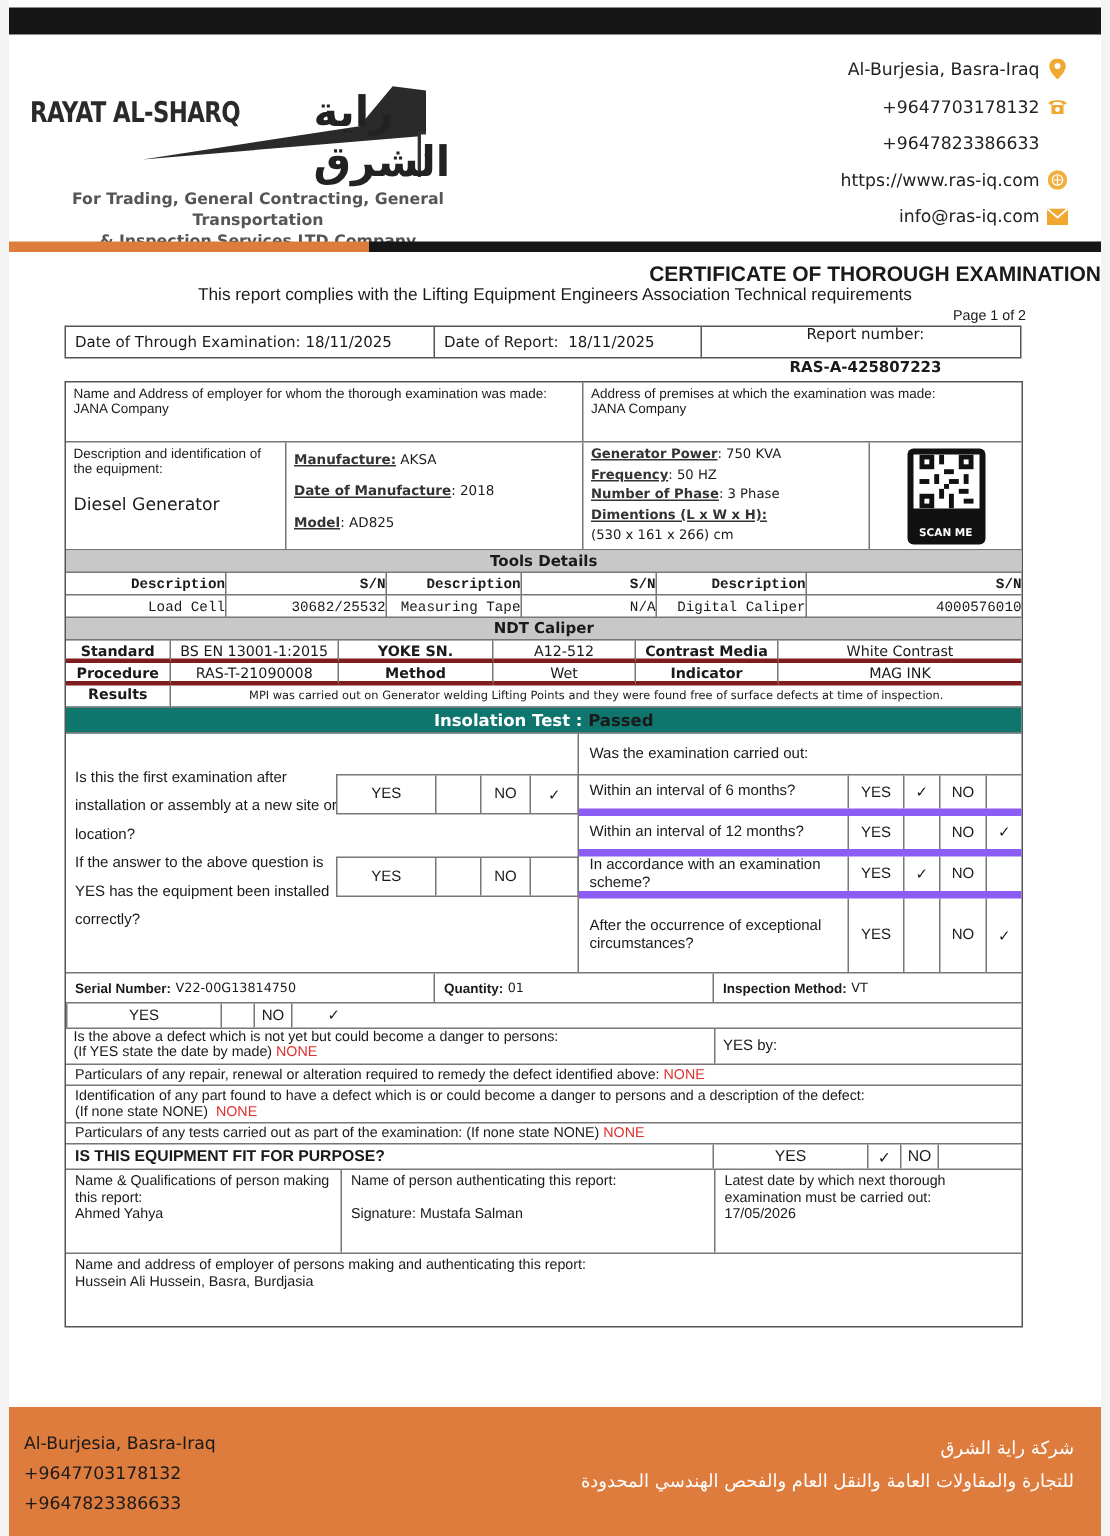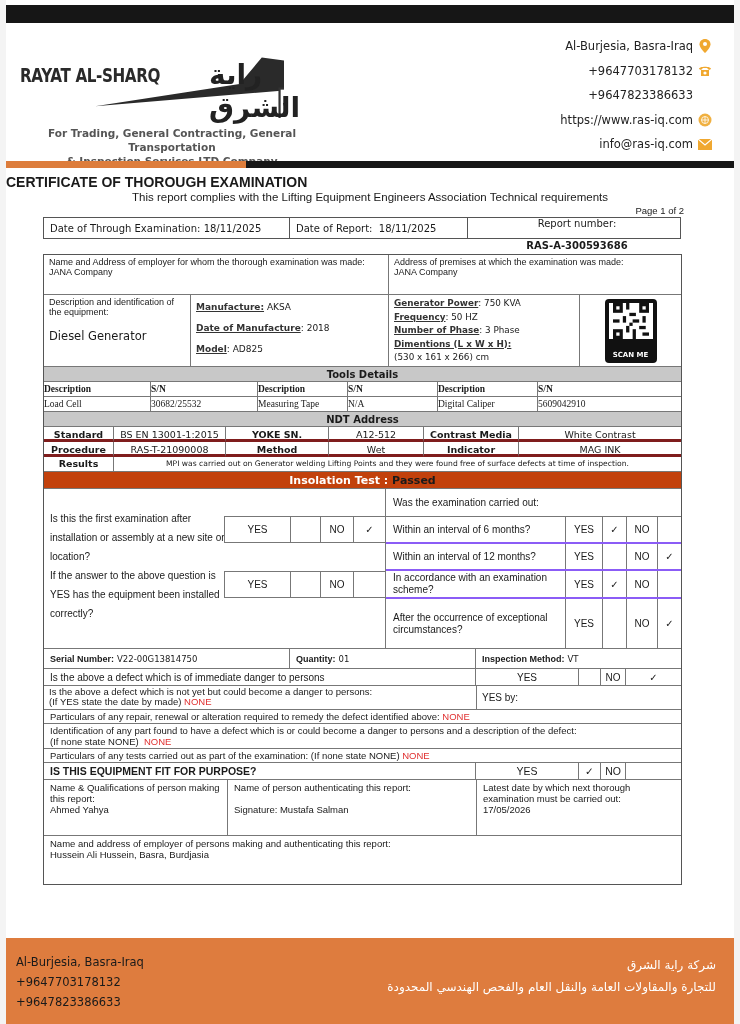--- a/index.html
+++ b/index.html
@@ -15,58 +15,58 @@
   .gear-top { position: absolute; left: 130px; top: 0; width: 90px; height: 30px; }
   .tagline { position: absolute; left: 8px; top: 98px; font-family: "DejaVu Sans", sans-serif; font-size: 10.5px; font-weight: bold; color: #555; line-height: 14px; text-align: center; width: 300px; }
   .contact { position: absolute; right: 22px; top: 34px; text-align: right; font-family: "DejaVu Sans", sans-serif; font-size: 11.5px; color: #222; }
   .contact .row { height: 24.5px; display: flex; align-items: center; justify-content: flex-end; gap: 5px; }
   .contact .ic { width: 14px; height: 14px; display: inline-flex; align-items: center; justify-content: center; }
   .contact .spacer { width: 14px; }
   .bar2 { position: absolute; left: 0; top: 161px; width: 728px; height: 7px; display: flex; }
   .bar2 .o { width: 240px; background: #dd7d3c; }
   .bar2 .k { flex: 1; background: #161616; }
 
-  .title { position: absolute; left: 0; width: 728px; top: 174px; text-align: left; font-weight: bold; font-size: 14px; }
+  .title { position: absolute; left: 0; width: 728px; top: 174px; text-align: right; font-weight: bold; font-size: 14px; }
   .subtitle { position: absolute; left: 0; width: 728px; top: 191px; text-align: center; font-size: 11.5px; }
   .pageno { position: absolute; right: 50px; top: 205px; font-size: 9.5px; }
 
   .datebox { position: absolute; left: 37px; top: 217px; width: 638px; height: 22px; border: 1px solid #555; display: flex; font-family: "DejaVu Sans", sans-serif; font-size: 10px; }
   .datebox > div { display: flex; align-items: center; padding-left: 6px; border-right: 1px solid #555; }
   .datebox > div:last-child { border-right: none; flex-direction: column; }
 
   
   .form { position: absolute; left: 37px; top: 254px; width: 639px; border: 1px solid #555; font-size: 9px; }
   .r { display: flex; border-bottom: 1px solid #777; }
   .c { border-right: 1px solid #777; padding: 2px 5px; }
   .c:last-child { border-right: none; }
   .sans2 { font-family: "DejaVu Sans", sans-serif; }
   .u { text-decoration: underline; font-weight: bold; color: #333; }
   .gray-head { background: #c8c8c8; text-align: center; font-family: "DejaVu Sans", sans-serif; font-weight: bold; font-size: 10px; height: 15px; line-height: 15px; border-bottom: 1px solid #777; }
-  .grid6 { display: grid; grid-template-columns: 107px 107px 90px 90px 100px 1fr; font-family: Liberation Serif, serif; font-size: 9.5px; text-align: left; }
+  .grid6 { display: grid; grid-template-columns: 107px 107px 90px 90px 100px 1fr; font-family: Liberation Mono, monospace; font-size: 9.5px; text-align: right; }
   .grid6 > div { border-right: 1px solid #777; border-bottom: 1px solid #777; height: 15px; line-height: 15px; }
   .grid6 > div:nth-child(6n) { border-right: none; }
   .grid6 .h { font-weight: bold; }
   .ndt { display: grid; grid-template-columns: 70px 112px 103px 95px 95px 1fr; font-family: "DejaVu Sans", sans-serif; font-size: 9.5px; text-align: center; }
   .ndt > div { border-right: 1px solid #777; border-bottom: 3px solid #7f1d1d; height: 15px; line-height: 15px; }
   .ndt > div:nth-child(6n) { border-right: none; }
   .ndt .h { font-weight: bold; }
   .results { display: flex; font-family: "DejaVu Sans", sans-serif; font-size: 9.5px; height: 14px; line-height: 14px; }
   .results .h { width: 70px; text-align: center; font-weight: bold; border-right: 1px solid #777; }
   .results .v { flex: 1; text-align: center; font-size: 7.6px; }
-  .orange-bar { background: #c2410c; height: 18px; text-align: center; font-family: "DejaVu Sans", sans-serif; font-weight: bold; font-size: 11px; line-height: 18px; color: #fff; border-top: 1px solid #777; border-bottom: 1px solid #777; }
+  .orange-bar { background: #0f766e; height: 18px; text-align: center; font-family: "DejaVu Sans", sans-serif; font-weight: bold; font-size: 11px; line-height: 18px; color: #fff; border-top: 1px solid #777; border-bottom: 1px solid #777; }
   .orange-bar .pass { color: #1a1a1a; }
 
   .qsec { display: flex; height: 160px; border-bottom: 1px solid #777; font-size: 10px; }
   .qleft { width: 342px; border-right: 1px solid #777; position: relative; }
   .qright { flex: 1; position: relative; }
   .qtext { position: absolute; left: 6px; line-height: 19px; width: 175px; }
   .yn { position: absolute; display: flex; border: 1px solid #777; height: 27px; }
   .yn > div { border-right: 1px solid #777; display: flex; align-items: center; justify-content: center; }
   .yn > div:last-child { border-right: none; }
-  .rrow { display: flex; border-bottom: 2px solid #8b5cf6; }
+  .rrow { display: flex; border-bottom: 5px solid #8b5cf6; }
   .rrow:last-child { border-bottom: none; }
   .rrow .lbl { flex: 1; padding-left: 7px; display: flex; align-items: center; line-height: 12px; }
   .rrow .b { border-left: 1px solid #777; display: flex; align-items: center; justify-content: center; }
 
   .serial { display: flex; height: 20px; font-size: 9px; border-bottom: 1px solid #777; }
   .serial > div { border-right: 1px solid #777; display: flex; align-items: center; padding-left: 6px; }
   .serial > div:last-child { border-right: none; }
   .serial b { font-family: "Liberation Sans", sans-serif; margin-right: 3px; }
   .red { color: #e03030; }
   .line { border-bottom: 1px solid #777; padding: 1px 6px; font-size: 9.5px; line-height: 11px; }
@@ -160,21 +160,21 @@
   <div class="pageno">Page 1 of 2</div>
 
   <div class="datebox">
     <div style="width:246px">
       <span>Date of Through Examination:</span>&nbsp;<span>18/11/2025</span>
     </div>
     <div style="width:178px">
       <span>Date of Report:</span>&nbsp;&nbsp;<span>18/11/2025</span>
     </div>
     <div style="flex:1">
-      <span>Report number:</span>&nbsp;&nbsp;<b>RAS-A-300593686</b>
+      <span>Report number:</span>&nbsp;&nbsp;<b>RAS-A-425807223</b>
     </div>
   </div>
 
   <div class="form">
     <div class="r" style="height:40px">
       <div class="c" style="width:345px; line-height:10px">
         <div>Name and Address of employer for whom the thorough examination was made:</div>
         <div>JANA Company</div>
       </div>
       <div class="c" style="flex:1; line-height:10px">
@@ -231,24 +231,24 @@
       <div class="h">S/N</div>
       <div class="h">Description</div>
       <div class="h">S/N</div>
       <div class="h">Description</div>
       <div class="h">S/N</div>
       <div>Load Cell</div>
       <div>30682/25532</div>
       <div>Measuring Tape</div>
       <div>N/A</div>
       <div>Digital Caliper</div>
-      <div>5609042910</div>
-    </div>
-
-    <div class="gray-head">NDT Address</div>
+      <div>4000576010</div>
+    </div>
+
+    <div class="gray-head">NDT Caliper</div>
     <div class="ndt">
       <div class="h">Standard</div>
       <div>BS EN 13001-1:2015</div>
       <div class="h">YOKE SN.</div>
       <div>A12-512</div>
       <div class="h">Contrast Media</div>
       <div>White Contrast</div>
       <div class="h">Procedure</div>
       <div>RAS-T-21090008</div>
       <div class="h">Method</div>
@@ -327,21 +327,20 @@
         <b>Quantity:</b>
           <span class="sans2" style="font-size:8.5px">01</span>
       </div>
       <div style="flex:1">
         <b>Inspection Method:</b>
           <span class="sans2" style="font-size:8.5px">VT</span>
       </div>
     </div>
 
     <div class="fit" style="font-weight:normal; font-size:10px; height:17px">
-      <div class="lbl">Is the above a defect which is of immediate danger to persons</div>
       <div class="b" style="width:103px">YES</div>
       <div class="b" style="width:22px"></div>
       <div class="b" style="width:25px">NO</div>
       <div class="b" style="width:56px">✓</div>
     </div>
 
     <div class="r" style="height:24px">
       <div class="c" style="width:433px; font-size:9.5px; line-height:10px; padding-top:1px">
         <div>Is the above a defect which is not yet but could become a danger to persons:</div>
         <div><span>(If YES state the date by made)</span> <span class="red">NONE</span></div>

